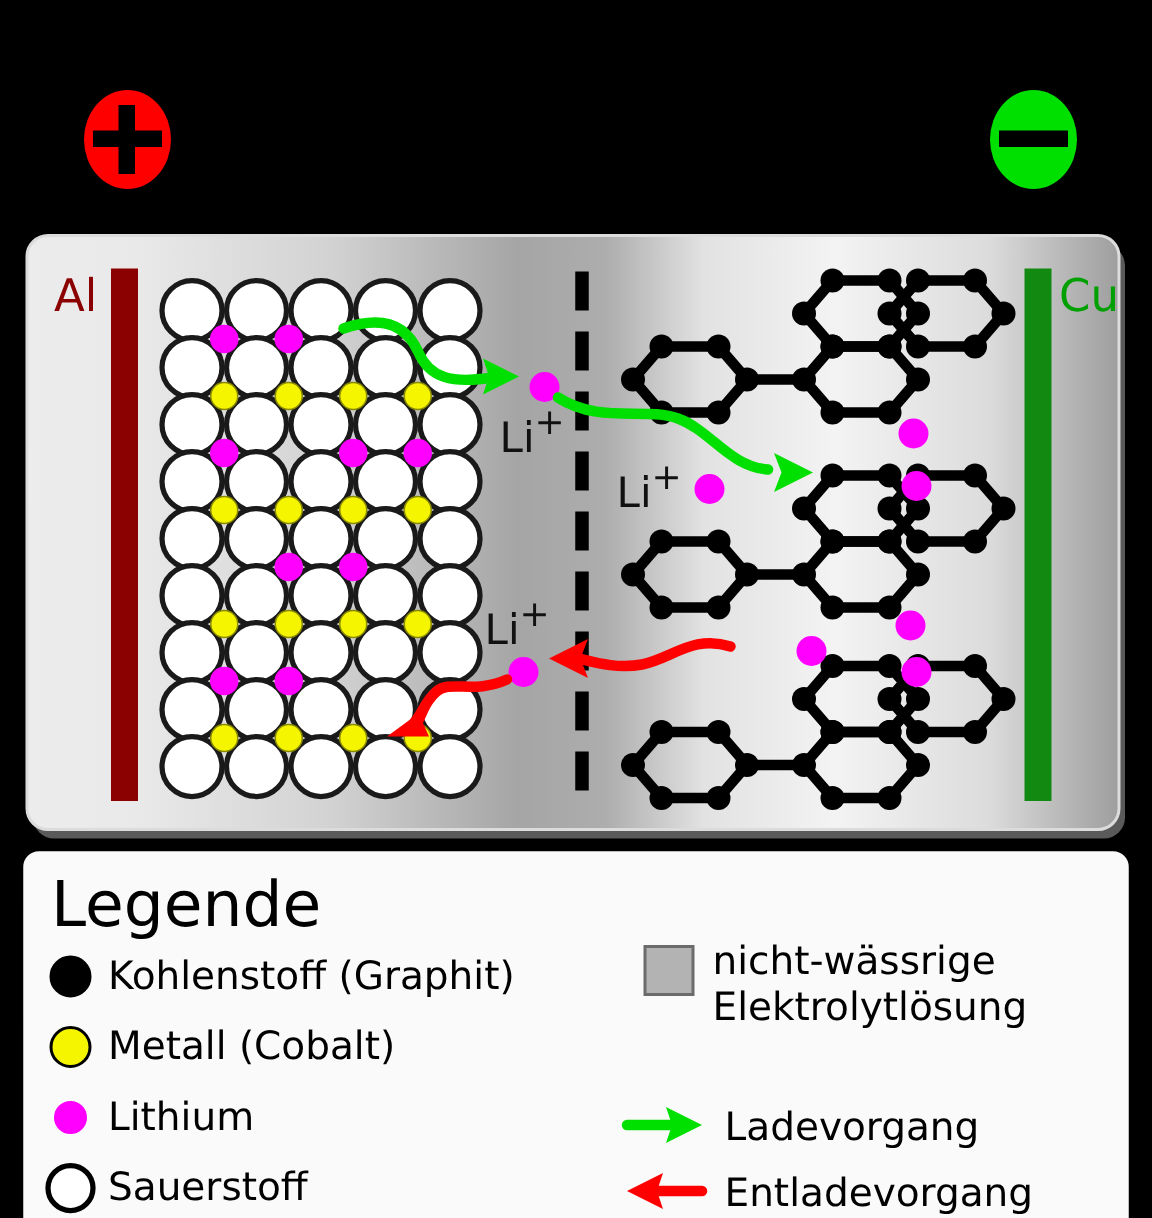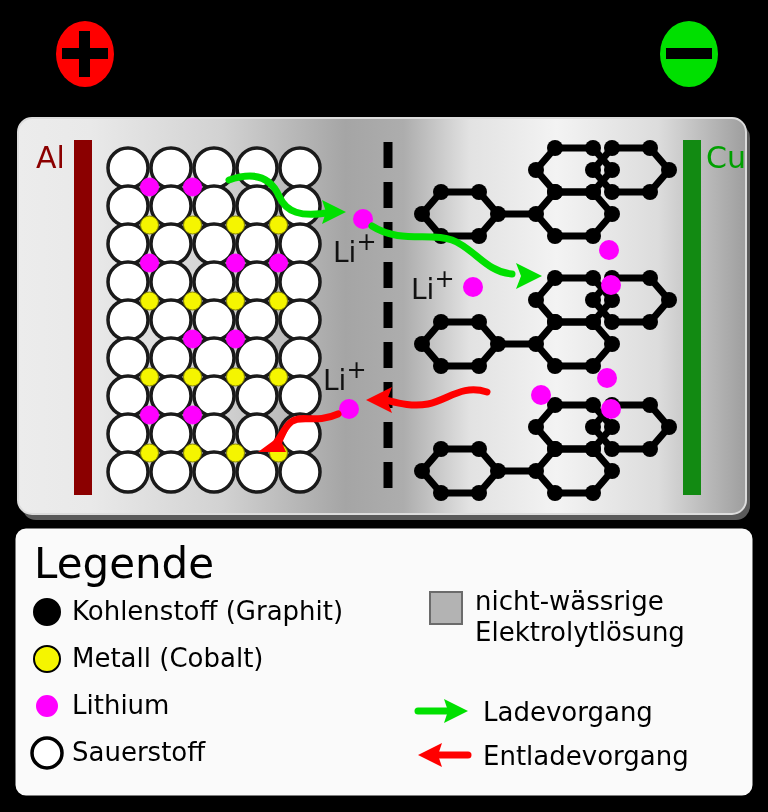--- a/index.html
+++ b/index.html
@@ -1,18 +1,18 @@
 <!DOCTYPE html>
 <html><head>
 <meta charset="utf-8">
 <style>
   html,body{margin:0;padding:0;background:#000;}
   body{width:768px;height:812px;overflow:hidden;
        font-family:"DejaVu Sans","Liberation Sans",sans-serif;}
-  #stage{position:relative;width:768px;height:768px;background:#000;}
+  #stage{position:relative;width:768px;height:768px;background:#000;margin-top:39px;}
   svg{display:block;}
   .lbl{font-family:"DejaVu Sans","Liberation Sans",sans-serif;}
 </style>
 </head>
 <body>
 
 <div id="stage">
   <svg id="scene" width="768" height="812" viewBox="0 0 768 812">
     <defs>
       <linearGradient id="electroGrad" x1="0" y1="0" x2="1" y2="0">

